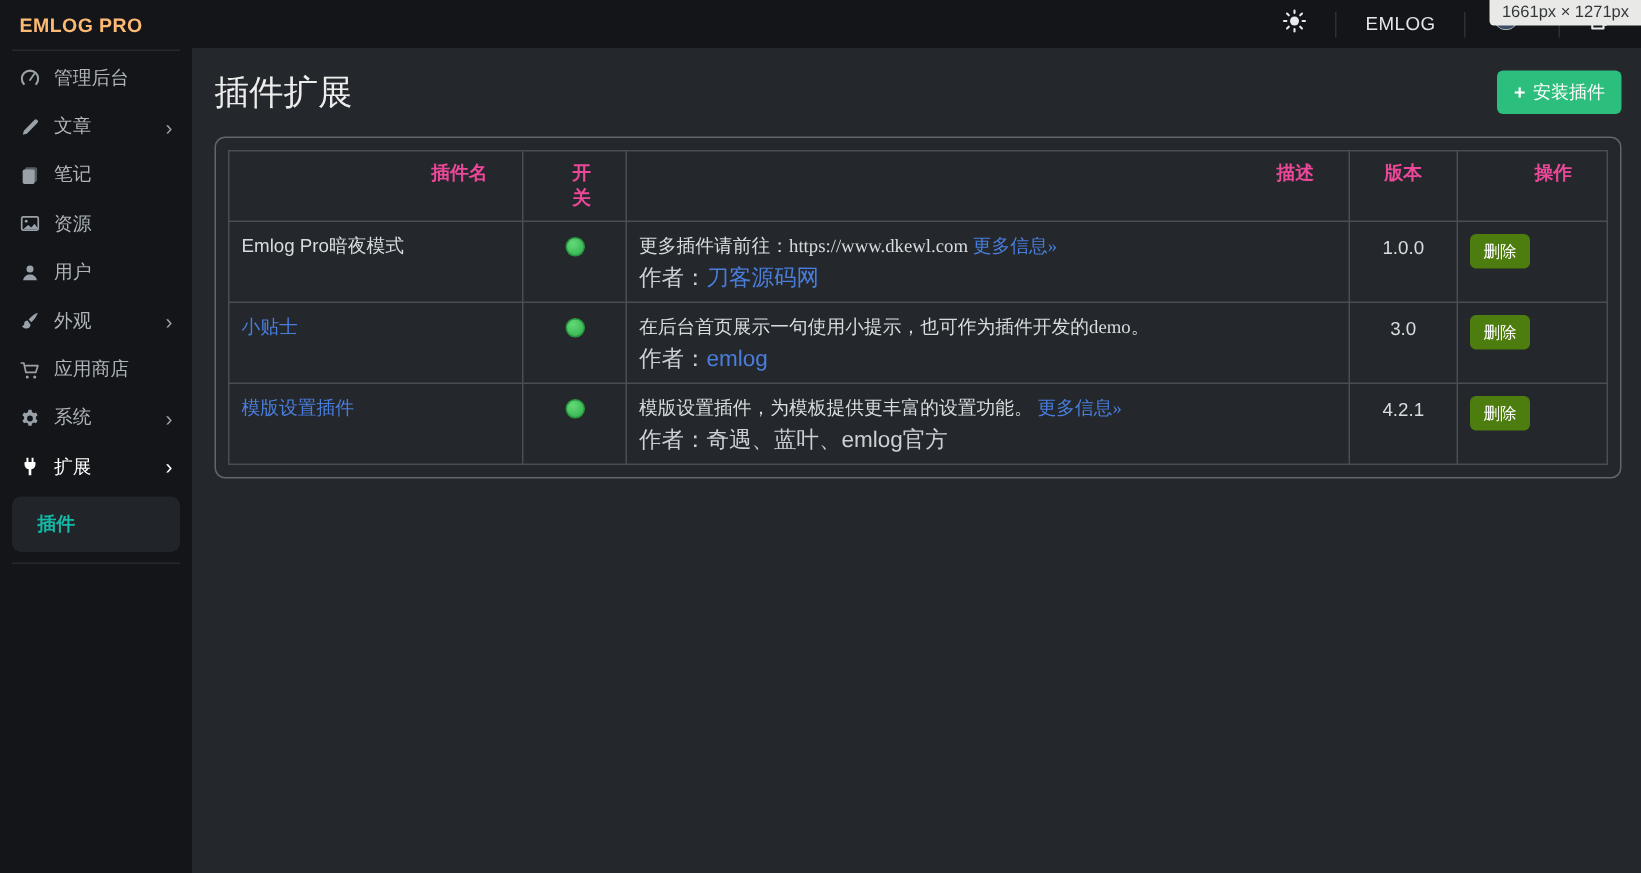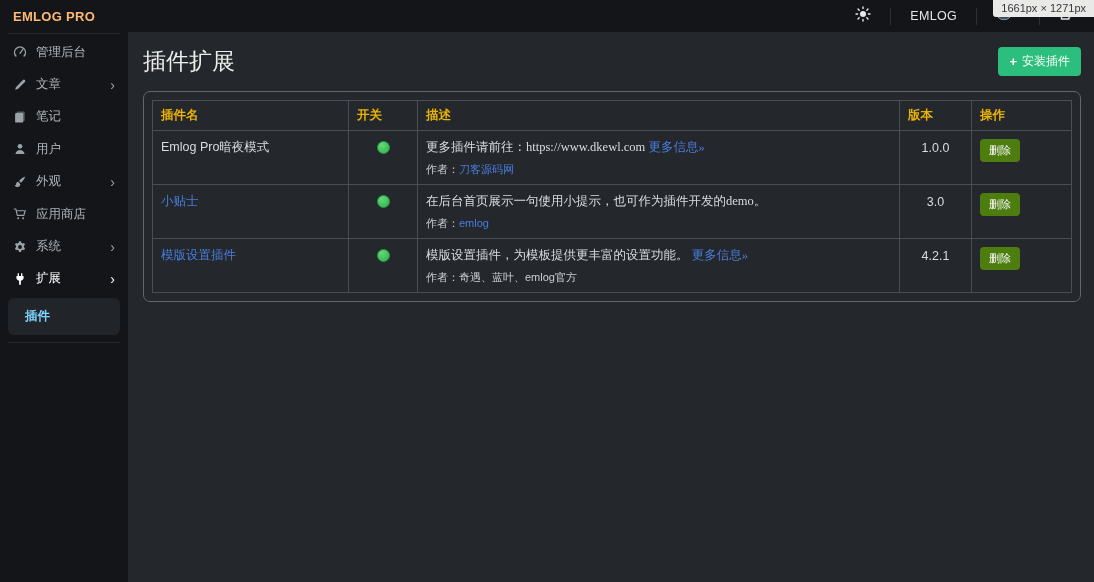--- a/index.html
+++ b/index.html
@@ -11,42 +11,42 @@
   
   .sidebar { position:absolute; left:0; top:0; width:128px; height:582px; background:#131518; z-index:5; }
   .logo { height:33px; line-height:33px; padding:0 13px; color:#fdba74; font-weight:700; font-size:13px; letter-spacing:.3px; }
   .side-divider { border-top:1px solid #26292e; margin:0 8px; }
   .nav { padding-top:2px; }
   .nav-item { height:32.4px; display:flex; align-items:center; gap:9px; padding:0 13px; color:#aeb4ba; font-size:12.5px; cursor:pointer; }
   .nav-item .icn { width:14px; height:14px; flex:0 0 14px; display:flex; align-items:center; color:#9aa1a8; }
   .nav-item .icn svg { width:14px; height:14px; }
   .nav-item .chev { margin-left:auto; color:#9aa1a8; font-size:14px; line-height:1; }
   .nav-item.active, .nav-item.active .icn, .nav-item.active .chev { color:#ffffff; }
-  .submenu-item { margin:3px 8px 7px 8px; background:#212529; border-radius:6px; padding:10px 17px; color:#7dd3fc; font-size:12.5px; font-weight:700; cursor:pointer; }
+  .submenu-item { margin:3px 8px 7px 8px; background:#212529; border-radius:6px; padding:10px 17px; color:#14b8a6; font-size:12.5px; font-weight:700; cursor:pointer; }
   
   .topbar { position:absolute; left:128px; right:0; top:0; height:32px; background:#131518; display:flex; align-items:center; justify-content:flex-end; z-index:4; }
   .tb-cell { display:flex; align-items:center; padding:0 19px; height:100%; color:#e8eaed; cursor:pointer; }
   .tb-sep { width:1px; height:17px; background:#2d3137; }
   .tb-brand { font-size:12.5px; letter-spacing:.3px; color:#e4e6e9; font-weight:400; }
   .tb-cell svg { width:16px; height:16px; }
   .avatar { width:24px; height:24px; border-radius:50%; overflow:hidden; display:block; }
   .size-badge { position:absolute; top:0; right:0; background:#e9e9e8; color:#35383b; font-size:11px; padding:2px 8px 3px; border-bottom-left-radius:3px; z-index:10; white-space:nowrap; }
   
   .content { position:absolute; left:128px; right:0; top:32px; bottom:0; padding:14px 13px 0 15px; }
   .page-head { display:flex; justify-content:space-between; align-items:center; margin-bottom:14px; }
   .page-title { font-size:23px; font-weight:500; color:#eceded; }
   .btn-install { display:flex; align-items:center; gap:5px; background:#2cbe7c; border:none; border-radius:4px; color:#ffffff; font-size:12px; padding:6px 11px; cursor:pointer; font-family:inherit; }
   .btn-install .plus { font-weight:700; font-size:13px; line-height:1; }
   .card { border:1px solid #61676d; border-radius:7px; padding:8px; }
   table { width:100%; border-collapse:collapse; font-size:12.5px; color:#d9dcdf; table-layout:fixed; }
   th, td { border:1px solid #474e54; padding:8px; text-align:left; vertical-align:top; }
-  th { color:#eab308; font-weight:700; padding:6px 8px; }
+  th { color:#ec4899; font-weight:700; padding:6px 23px;text-align:right; }
   td.c-switch, td.c-ver { padding-top:10px;text-align:center; }
   .desc-line1 { margin-bottom:7px; line-height:16px;font-family:Liberation Serif, serif; }
-  .author-line { font-size:11px; color:#ccd0d4; line-height:14px; }
+  .author-line { font-size:15px; color:#ccd0d4; line-height:14px; }
   a.lnk { color:#4a7edd; text-decoration:none; cursor:pointer; }
   .dot { width:13px; height:13px; border-radius:50%; display:inline-block; cursor:pointer;
          background:radial-gradient(circle at 35% 30%, #64d977, #2fae4e); border:1px solid #27963f; }
   .btn-del { background:#4d7c0f; border:none; border-radius:4px; color:#fff; font-size:11px; padding:4px 9px; cursor:pointer; font-family:inherit; }
 </style>
 </head>
 <body>
 
 <div class="sidebar">
   <div class="logo">EMLOG PRO</div>
@@ -77,20 +77,30 @@
     <div class="nav-item">
       <span class="icn">
           <svg viewBox="0 0 16 16">
             <rect x="4.2" y="1.8" width="9.2" height="11" rx="1.4" fill="currentColor" opacity=".5"></rect>
             <rect x="2.4" y="3.4" width="9.2" height="11" rx="1.4" fill="currentColor"></rect>
           </svg>
         </span>
       <span>笔记</span>
     </div>
 
+    <div class="nav-item">
+      <span class="icn">
+          <svg viewBox="0 0 16 16">
+            <rect x="1.7" y="2.9" width="12.6" height="10.2" rx="1.2" fill="none" stroke="currentColor" stroke-width="1.3"></rect>
+            <circle cx="5.1" cy="6.3" r="1.1" fill="currentColor"></circle>
+            <path d="M3 12.2l3.6-3.1 2.4 2 2.5-3 2.8 4.1z" fill="currentColor"></path>
+          </svg>
+        </span>
+      <span>资源</span>
+    </div>
 
     <div class="nav-item">
       <span class="icn">
           <svg viewBox="0 0 16 16">
             <circle cx="8" cy="4.9" r="2.7" fill="currentColor"></circle>
             <path d="M2.7 13.6c.6-2.9 2.9-4.4 5.3-4.4s4.7 1.5 5.3 4.4z" fill="currentColor"></path>
           </svg>
         </span>
       <span>用户</span>
     </div>

